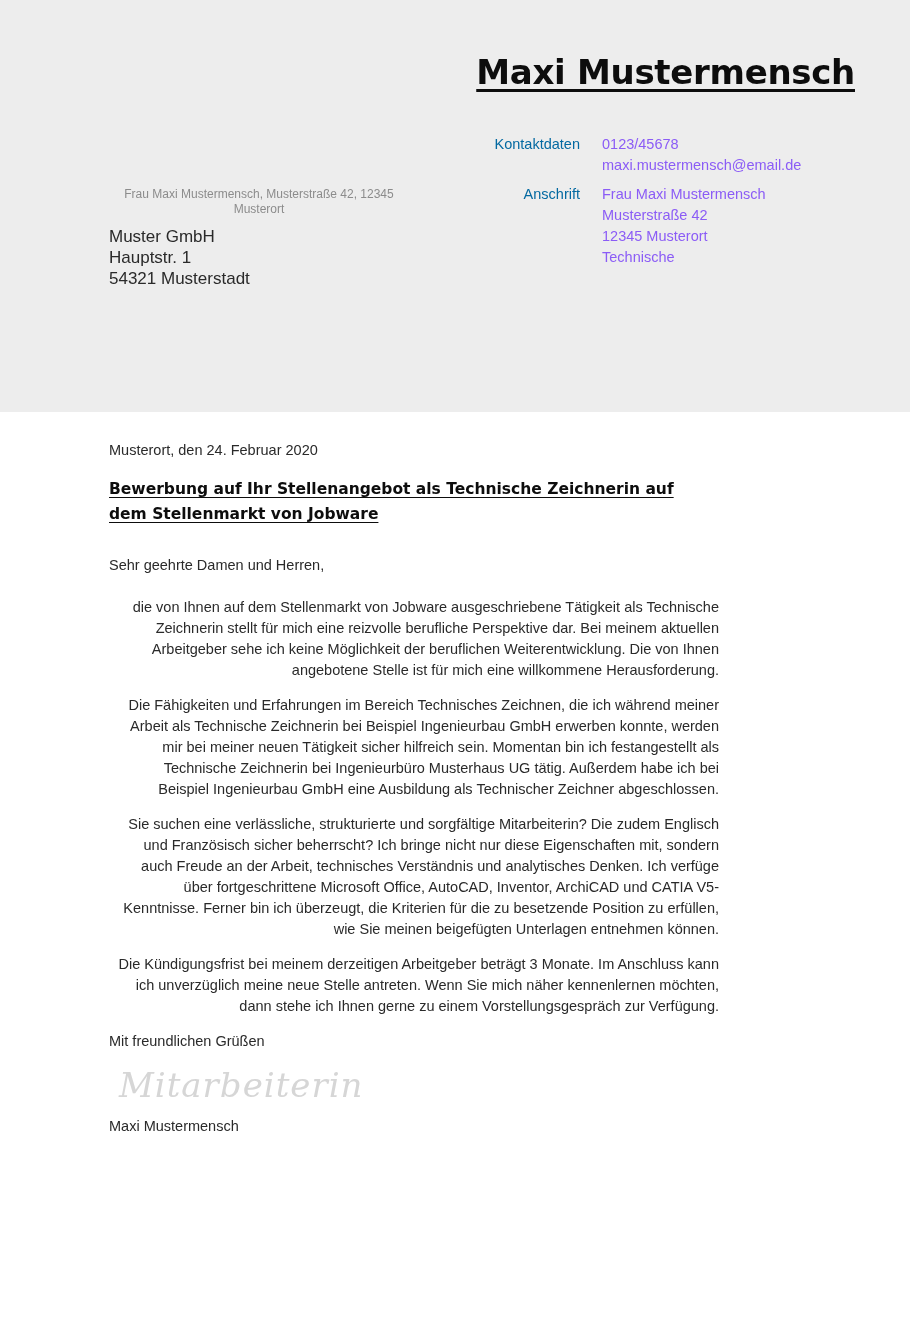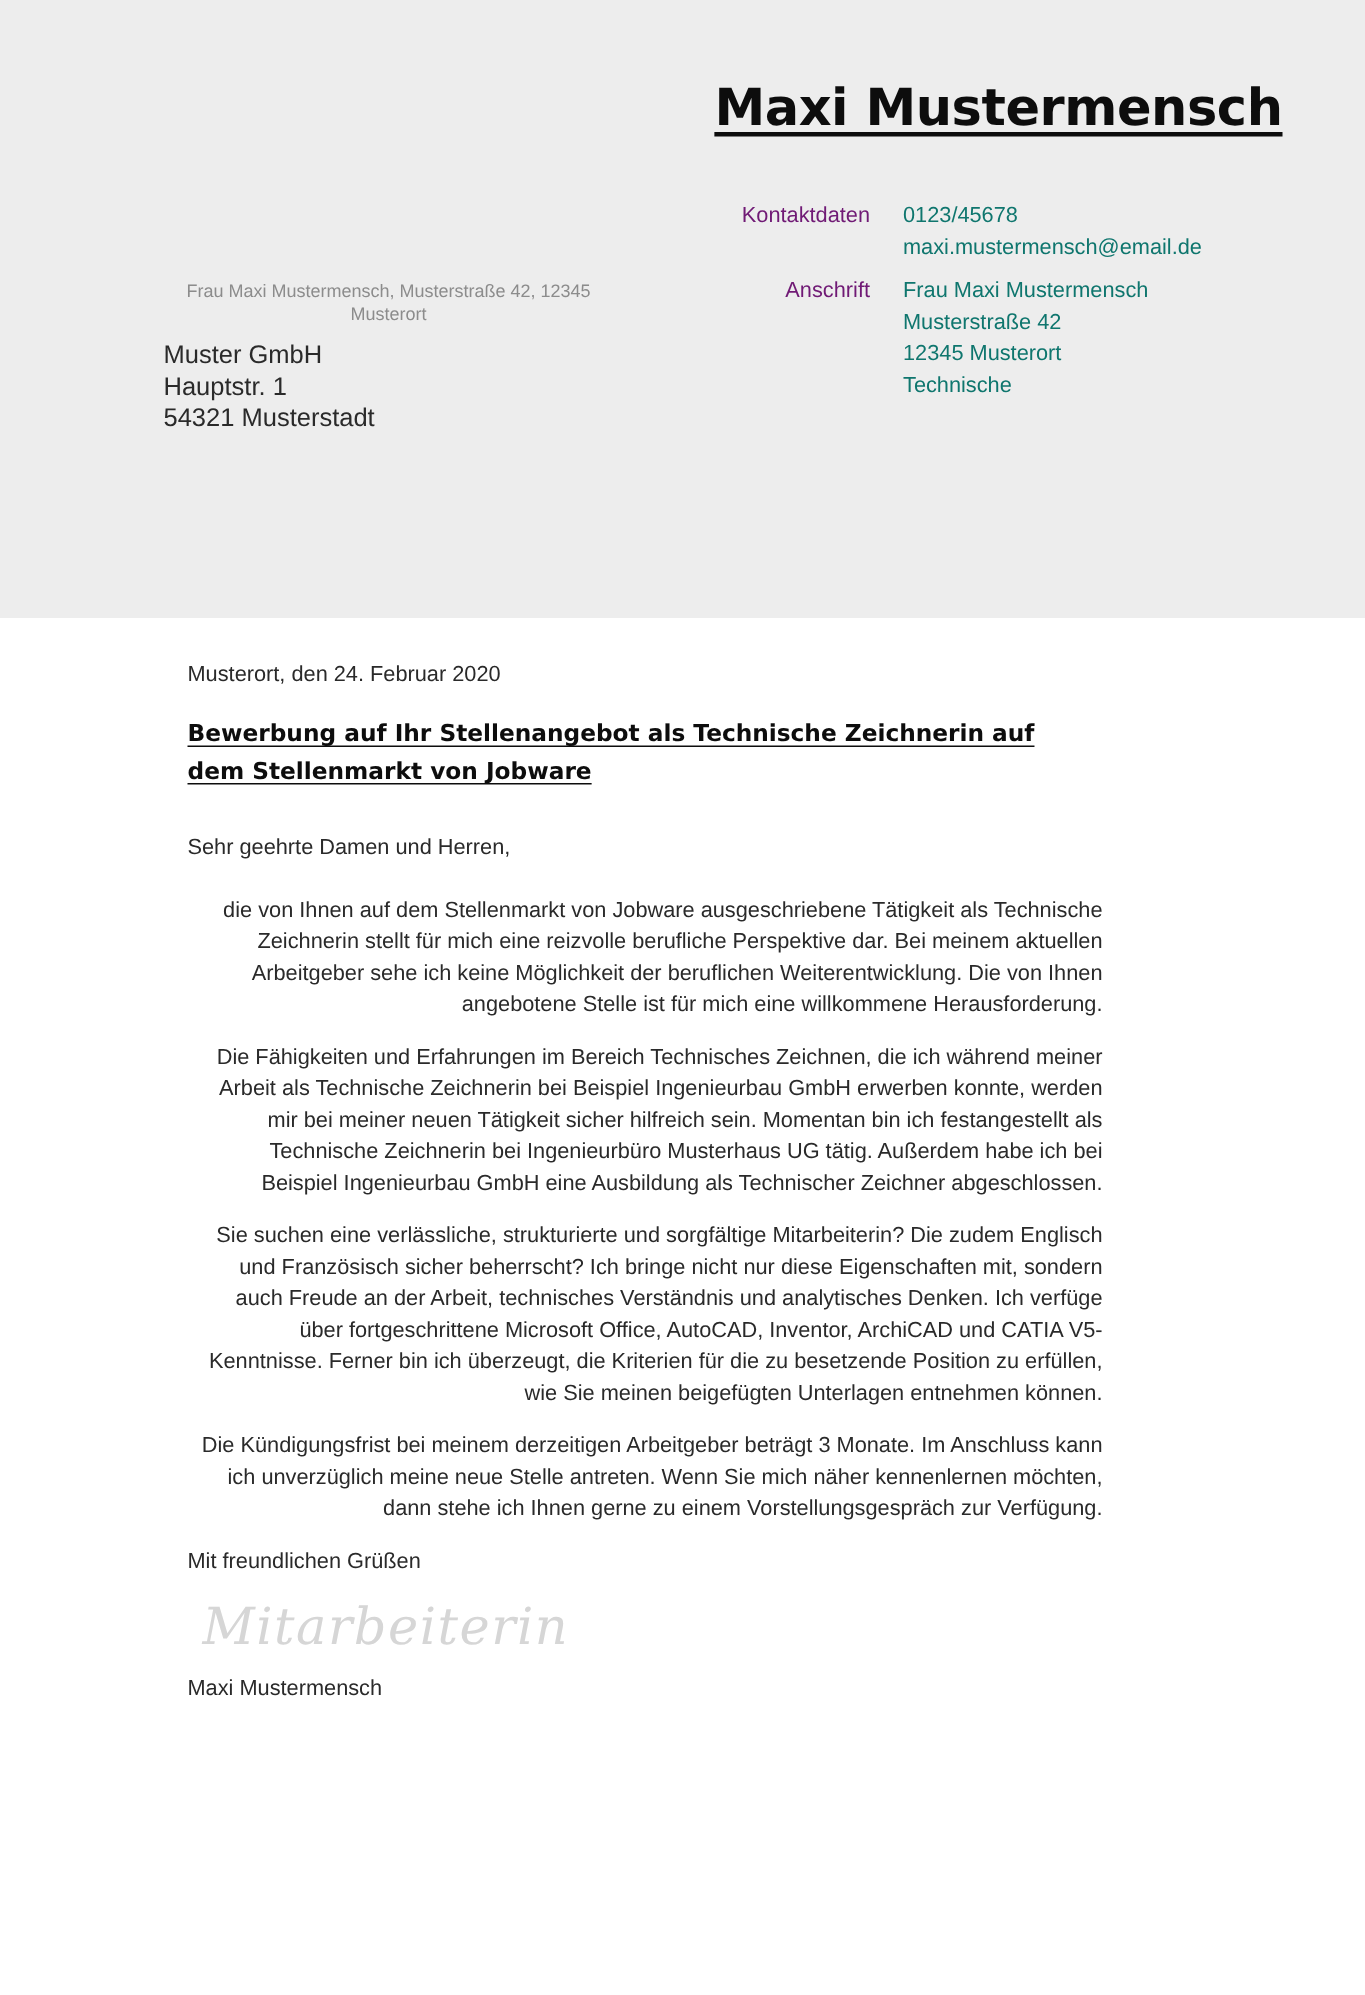--- a/index.html
+++ b/index.html
@@ -28,42 +28,41 @@
       white-space: nowrap;
     }
     .contact-table {
       position: absolute; left: 470px; top: 134px;
       font-size: 14.5px;
       line-height: 21px;
     }
     .contact-row { display: flex; margin-bottom: 8px; }
     .contact-label {
       width: 132px; text-align: right;
-      color: #701a75;
+      color: #0369a1;
       padding-right: 22px;
     }
-    .contact-values { color: #0f766e; }
+    .contact-values { color: #8b5cf6; }
     .sender-line {
       position: absolute; left: 109px; top: 187px;
       width: 300px;
       font-size: 12px; line-height: 15px;
       color: #8c8c8c;
       text-align: center;
     }
     .recipient {
       position: absolute; left: 109px; top: 226px;
       font-size: 17px; line-height: 21px;
       color: #2a2a2a;
     }
     .body {
       position: absolute; left: 109px; top: 440px;
       width: 610px;
       font-size: 14.5px; line-height: 21px;
       color: #2a2a2a;
-      margin-left: 16px;
     }
     .date { margin-bottom: 16px; }
     .subject {
       font-family: "DejaVu Sans", sans-serif;
       font-weight: bold;
       font-size: 15.5px;
       line-height: 25px;
       color: #0d0d0d;
       text-decoration: underline;
       text-underline-offset: 3px;

